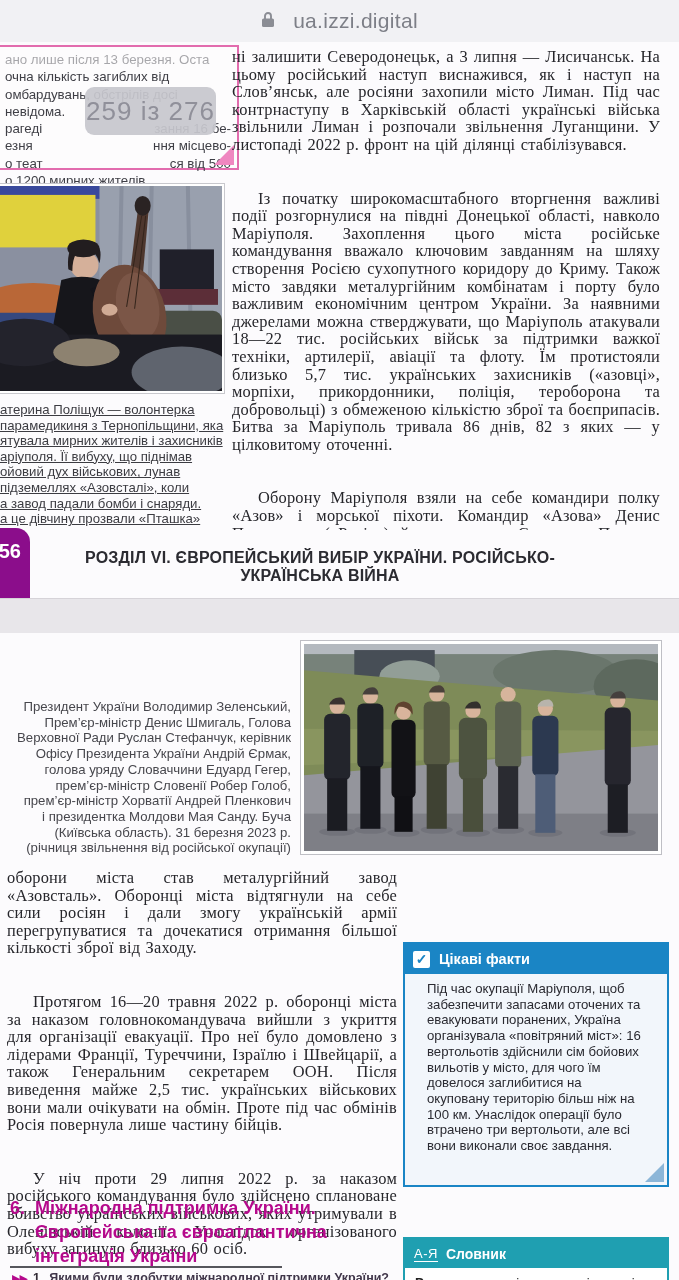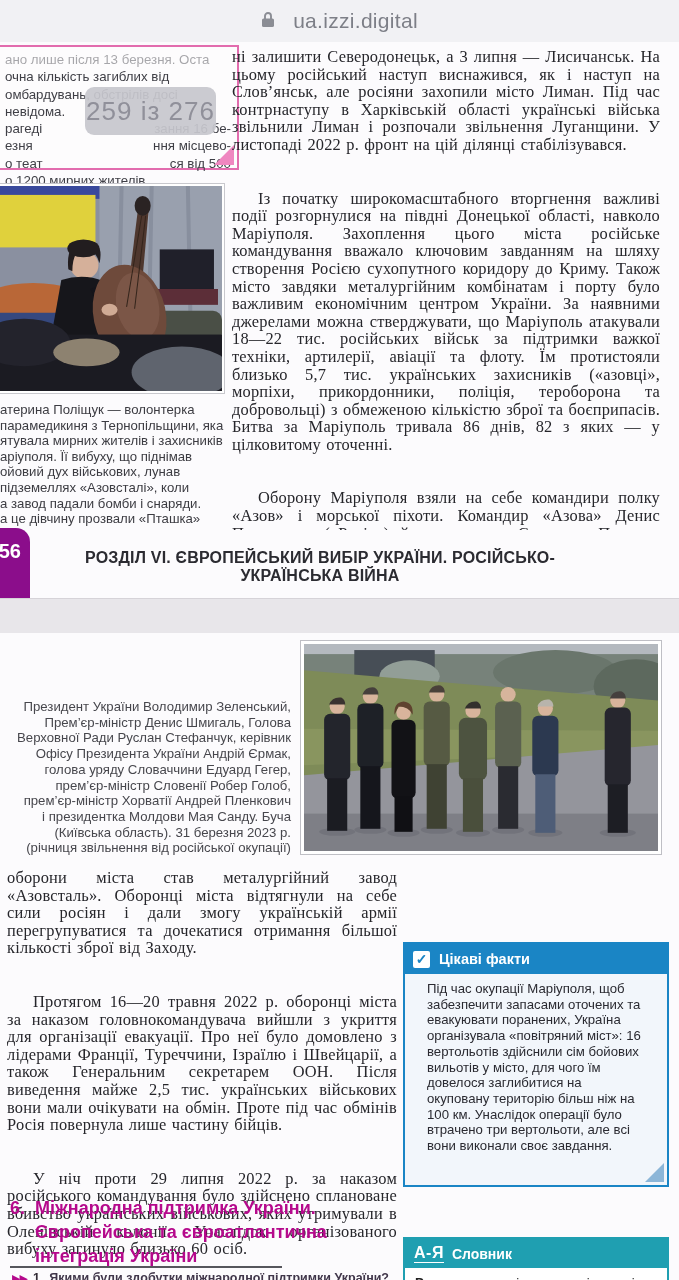--- a/index.html
+++ b/index.html
@@ -29,21 +29,21 @@
             border-left:20px solid transparent;border-bottom:20px solid #ef86c0;}
   .tri-blue{position:absolute;right:3px;bottom:3px;width:0;height:0;
             border-left:19px solid transparent;border-bottom:19px solid #8cb6d8;}
 
   
   .photo1{left:-12px;top:183px;width:231px;height:205px;background:#fff;border:1px solid #c8c8cd;padding:2px;box-sizing:content-box;}
   .photo2{left:300px;top:640px;width:354px;height:207px;background:#fff;border:1px solid #bfbfc5;padding:3px;box-sizing:content-box;}
   .photo1 svg,.photo2 svg{display:block;width:100%;height:100%;}
 
   
-  .caption1{left:0;top:402px;width:230px;font-size:13.2px;line-height:15.6px;color:#3c3c42;}
+  .caption1{left:0;top:402px;width:230px;font-size:13.2px;line-height:15.6px;color:#3c3c42;text-decoration:underline;}
   .caption2{left:7px;top:699px;width:284px;text-align:right;font-size:13.2px;line-height:15.7px;color:#47474d;}
 
   
   .serifcol{font-family:"Liberation Serif",serif;color:#26262b;text-align:justify;
             font-size:16.4px;line-height:17.6px;letter-spacing:.2px;word-spacing:1px;}
   .col1{left:232px;top:48px;width:428px;height:482px;overflow:hidden;}
   .col2{left:7px;top:869px;width:390px;}
   .serifcol p{margin:0;}
   .serifcol p.ind{text-indent:26px;margin-top:36px;}
 
@@ -66,21 +66,21 @@
   .heading6{left:10px;top:1196px;width:385px;display:flex;gap:10px;color:#b5098c;font-weight:bold;font-size:18px;line-height:24px;}
   .rule{left:10px;top:1266px;width:272px;height:2px;background:#56565c;}
   .question{left:12px;top:1271px;width:385px;display:flex;gap:6px;font-size:12.5px;align-items:baseline;}
   .qmark{color:#b5098c;font-size:11px;letter-spacing:-1px;}
   .qnum{font-weight:bold;color:#332c36;}
   .qtext{font-weight:600;color:#40364a;}
 
   
   .dictbox{left:403px;top:1237px;width:266px;height:70px;border:2px solid #1f9fb1;background:#fff;box-sizing:border-box;}
   .dicthead{height:29px;background:#1f9fb1;display:flex;align-items:center;gap:8px;padding-left:9px;}
-  .azbadge{color:#fff;font-weight:bold;font-size:16px;border-bottom:1.5px solid #fff;letter-spacing:.5px;}
+  .azbadge{color:#fff;font-weight:normal;font-size:13px;border-bottom:1.5px solid #fff;letter-spacing:.5px;}
   .dicttitle{color:#fff;font-weight:bold;font-size:14px;}
   .dictbody{padding:7px 10px;font-size:13.2px;color:#333;}
   .dictterm{font-weight:bold;color:#222;}
 </style>
 </head>
 <body>
 
 <div class="screen">
 
   <div class="abs topbar">

